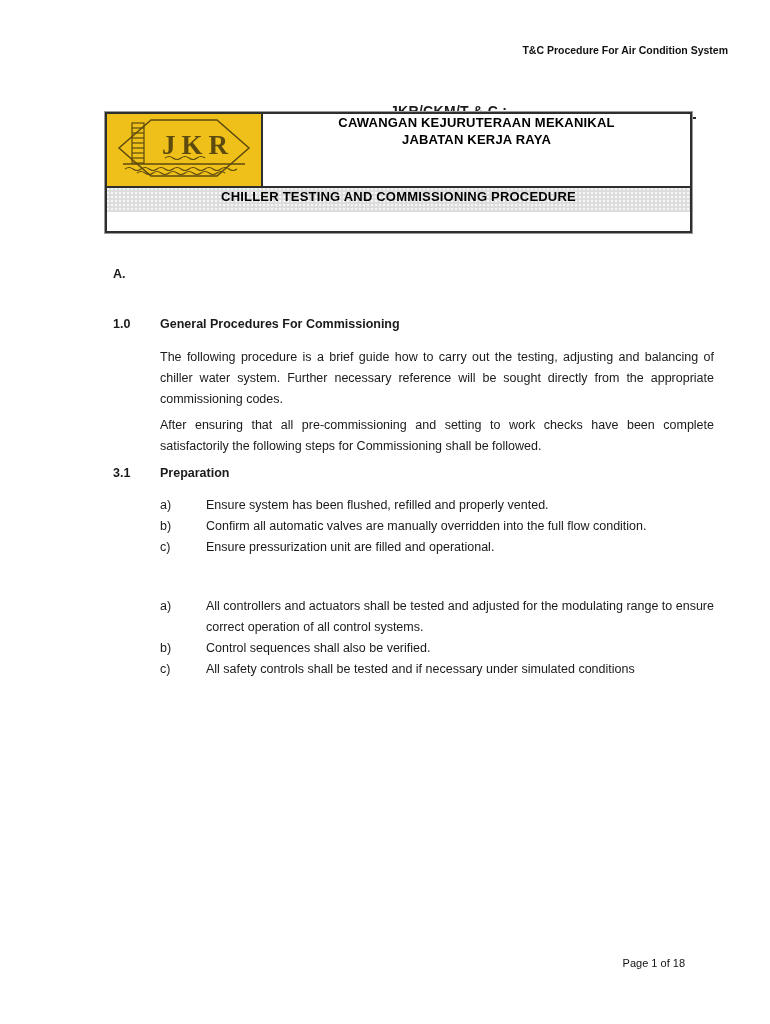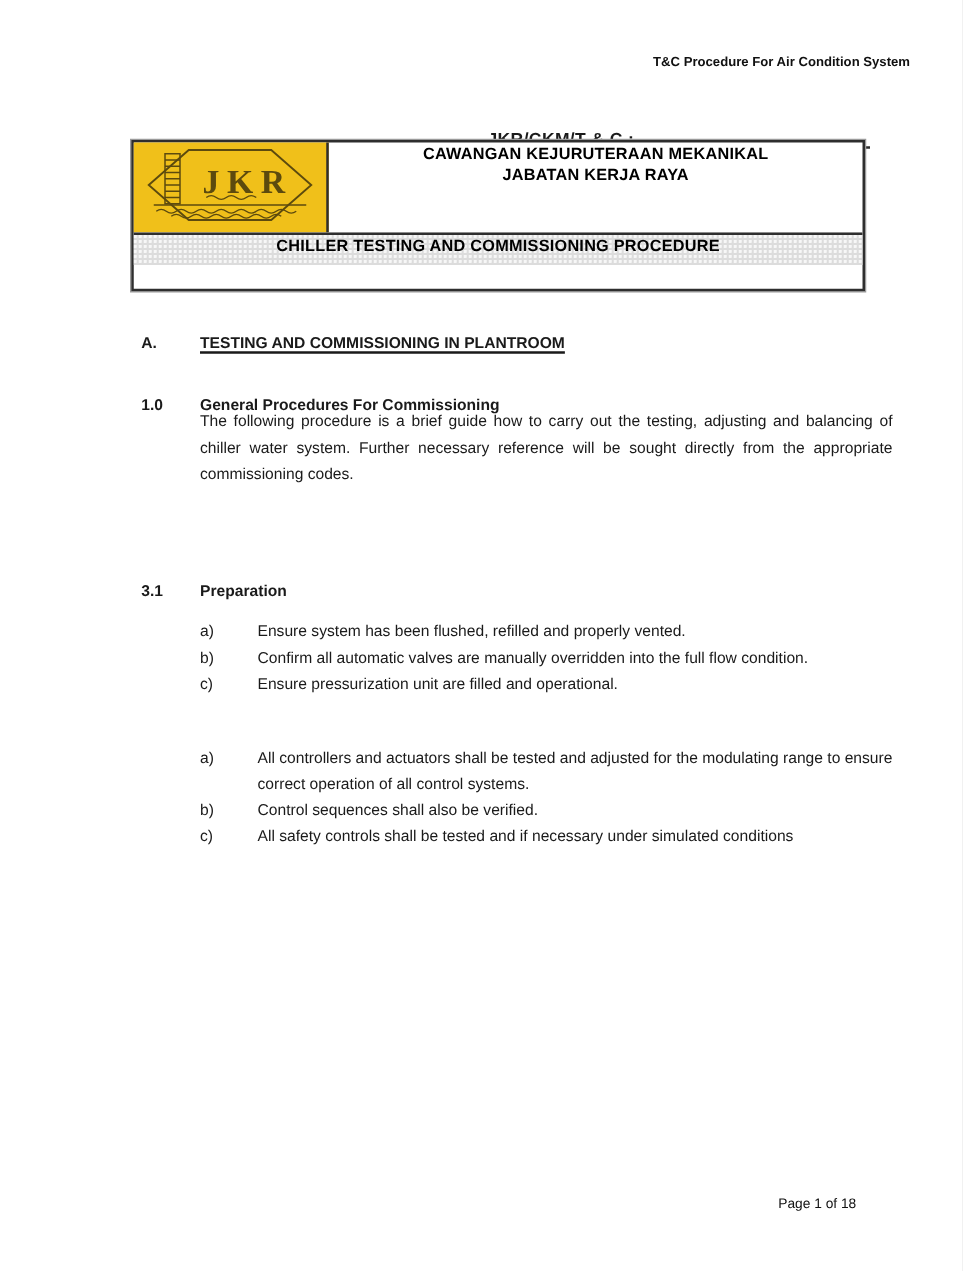--- a/index.html
+++ b/index.html
@@ -125,29 +125,29 @@
         <div class="org-line">JABATAN KERJA RAYA</div>
       </div>
     </div>
     <div class="banner">CHILLER TESTING AND COMMISSIONING PROCEDURE</div>
   </div>
 
   <div class="docbody">
 
     <div class="row" style="top:264px">
       <span class="num">A.</span>
-      <span class="part-title">TESTING AND COMMISSIONING IN PLANTROOM</span>
     </div>
 
     <div class="row" style="top:314px">
       <span class="num">1.0</span>
       <span class="sec-title">General Procedures For Commissioning</span>
     </div>
 
-    <div class="para" style="top:327px">The following procedure is a brief guide how to carry out the testing, adjusting and balancing of chiller water system. Further necessary reference will be sought directly from the appropriate commissioning codes.</div>
+    <div class="para" style="top:347px">The following procedure is a brief guide how to carry out the testing, adjusting and balancing of chiller water system. Further necessary reference will be sought directly from the appropriate commissioning codes.</div>
+    <div class="para" style="top:415px">After ensuring that all pre-commissioning and setting to work checks have been complete satisfactorily the following steps for Commissioning shall be followed.</div>
 
     <div class="row" style="top:463px">
       <span class="num">3.1</span>
       <span class="sec-title">Preparation</span>
     </div>
 
     <div class="list" style="top:495px">
       <div class="li">
         <span class="li-label">a)</span>
         <span class="li-text">Ensure system has been flushed, refilled and properly vented.</span>

